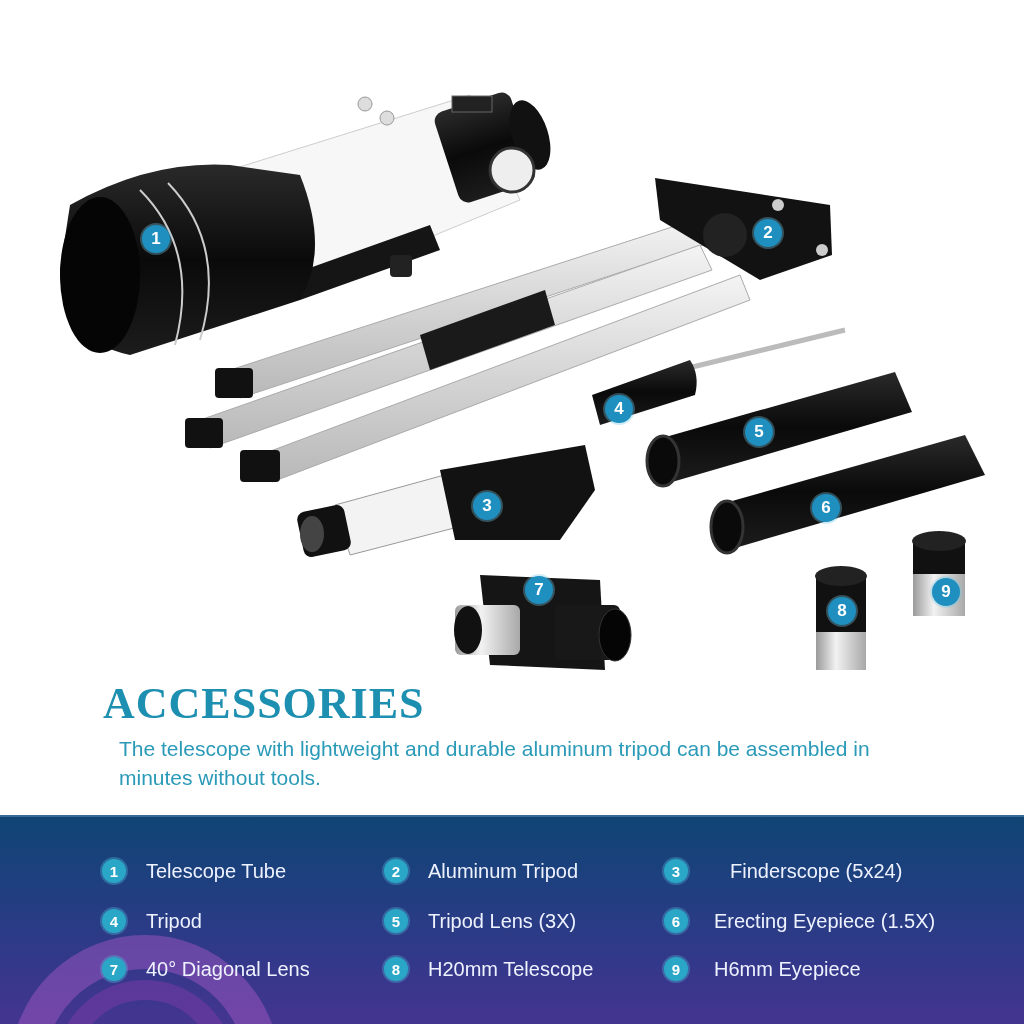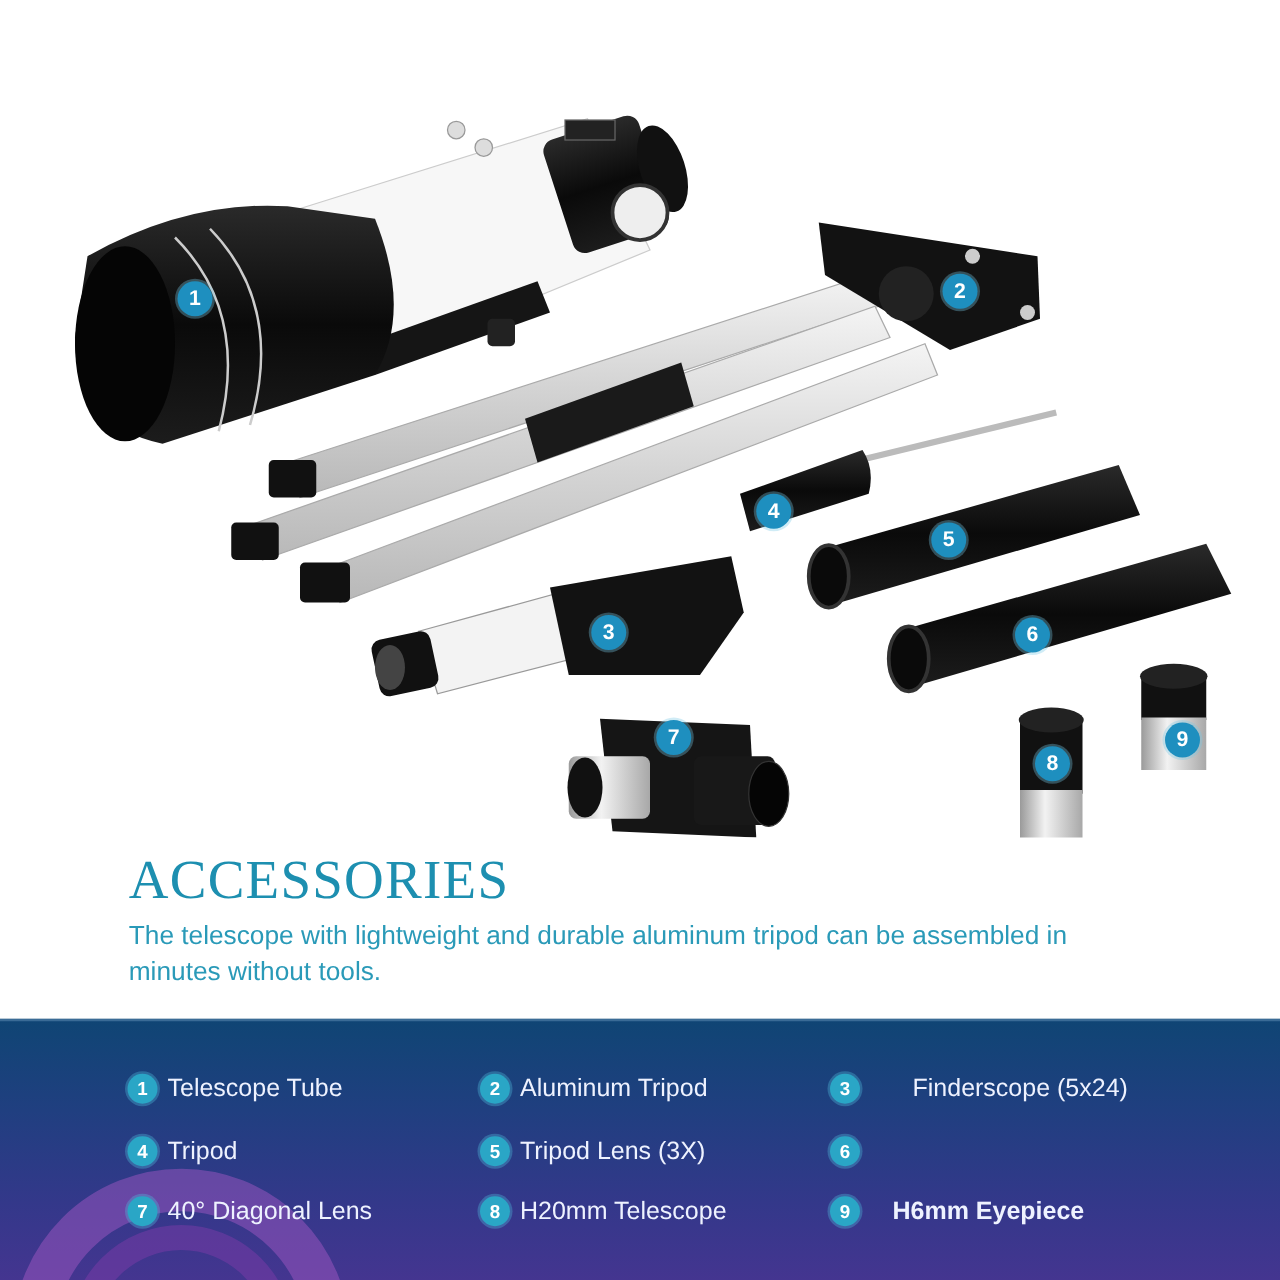--- a/index.html
+++ b/index.html
@@ -9,41 +9,41 @@
   .scene { position: absolute; left: 0; top: 0; width: 1024px; height: 670px; background: #fff; overflow: hidden; }
 
   .badge {
     position: absolute; width: 28px; height: 28px; border-radius: 50%;
     background: #1e8fbf; color: #fff; font-weight: bold; font-size: 17px;
     display: flex; align-items: center; justify-content: center;
     box-shadow: 0 0 0 2px rgba(120,200,230,0.35);
     font-family: "Liberation Sans", sans-serif;
   }
 
-  .headline { position: absolute; left: 103px; top: 678px; font-family: "Liberation Serif", serif; font-size: 44px; color: #1d8fb0; letter-spacing: 1px; font-weight: normal; }
-  .desc { position: absolute; left: 103px; top: 734px; width: 760px; font-size: 21px; line-height: 29px; color: #2a9ab8; }
+  .headline { position: absolute; left: 103px; top: 678px; font-family: "Liberation Serif", serif; font-size: 44px; color: #1d8fb0; letter-spacing: 1px; font-weight: bold; }
+  .desc { position: absolute; left: 119px; top: 734px; width: 760px; font-size: 21px; line-height: 29px; color: #2a9ab8; }
 
   .panel {
     position: absolute; left: 0; top: 815px; width: 1024px; height: 209px;
     background: linear-gradient(180deg, #0f4574 0%, #203f80 35%, #33388a 70%, #443590 100%);
     overflow: hidden;
   }
   .panel-topline { position: absolute; left: 0; top: 0; width: 1024px; height: 2px; background: #3a6b96; }
   .ring { position: absolute; border-radius: 50%; }
   .ring.outer { left: 10px; top: 120px; width: 270px; height: 270px; border: 34px solid rgba(170,90,200,0.45); }
   .ring.inner { left: 55px; top: 165px; width: 180px; height: 180px; border: 20px solid rgba(130,60,170,0.45); }
 
   .legend { position: absolute; left: 0; top: 0; width: 1024px; height: 209px; }
   .legend-item { position: absolute; display: flex; align-items: center; }
   .legend-item .num {
     width: 24px; height: 24px; border-radius: 50%; background: #2aa6c6; color: #fff;
     font-weight: bold; font-size: 15px; display: flex; align-items: center; justify-content: center;
     box-shadow: 0 0 0 2px rgba(80,190,220,0.35);
   }
-  .legend-item .lbl { color: #eef2ff; font-size: 20px; margin-left: 8px; white-space: nowrap; }
+  .legend-item .lbl { color: #eef2ff; font-size: 20px; margin-left: 20px; white-space: nowrap; }
 </style>
 </head>
 <body>
 
 <div class="scene">
   <svg width="1024" height="670" viewBox="0 0 1024 670">
     <defs>
       <linearGradient id="blk" x1="0" y1="0" x2="0" y2="1">
         <stop offset="0" stop-color="#2a2a2a"></stop>
           <stop offset="0.5" stop-color="#0a0a0a"></stop>
@@ -169,28 +169,29 @@
     <div class="legend-item" style="left:102px;top:94px;">
       <span class="num">4</span>
       <span class="lbl">Tripod</span>
     </div>
     <div class="legend-item" style="left:384px;top:94px;">
       <span class="num">5</span>
       <span class="lbl">Tripod Lens (3X)</span>
     </div>
     <div class="legend-item" style="left:664px;top:94px;">
       <span class="num">6</span>
+      <span class="lbl" style="margin-left:26px;">Erecting Eyepiece (1.5X)</span>
     </div>
 
     <div class="legend-item" style="left:102px;top:142px;">
       <span class="num">7</span>
       <span class="lbl">40° Diagonal Lens</span>
     </div>
     <div class="legend-item" style="left:384px;top:142px;">
       <span class="num">8</span>
       <span class="lbl">H20mm Telescope</span>
     </div>
     <div class="legend-item" style="left:664px;top:142px;">
       <span class="num">9</span>
-      <span class="lbl" style="margin-left:26px;font-weight:bold;">H6mm Eyepiece</span>
+      <span class="lbl" style="margin-left:26px;">H6mm Eyepiece</span>
     </div>
   </div>
 </div>
 
 </body></html>

